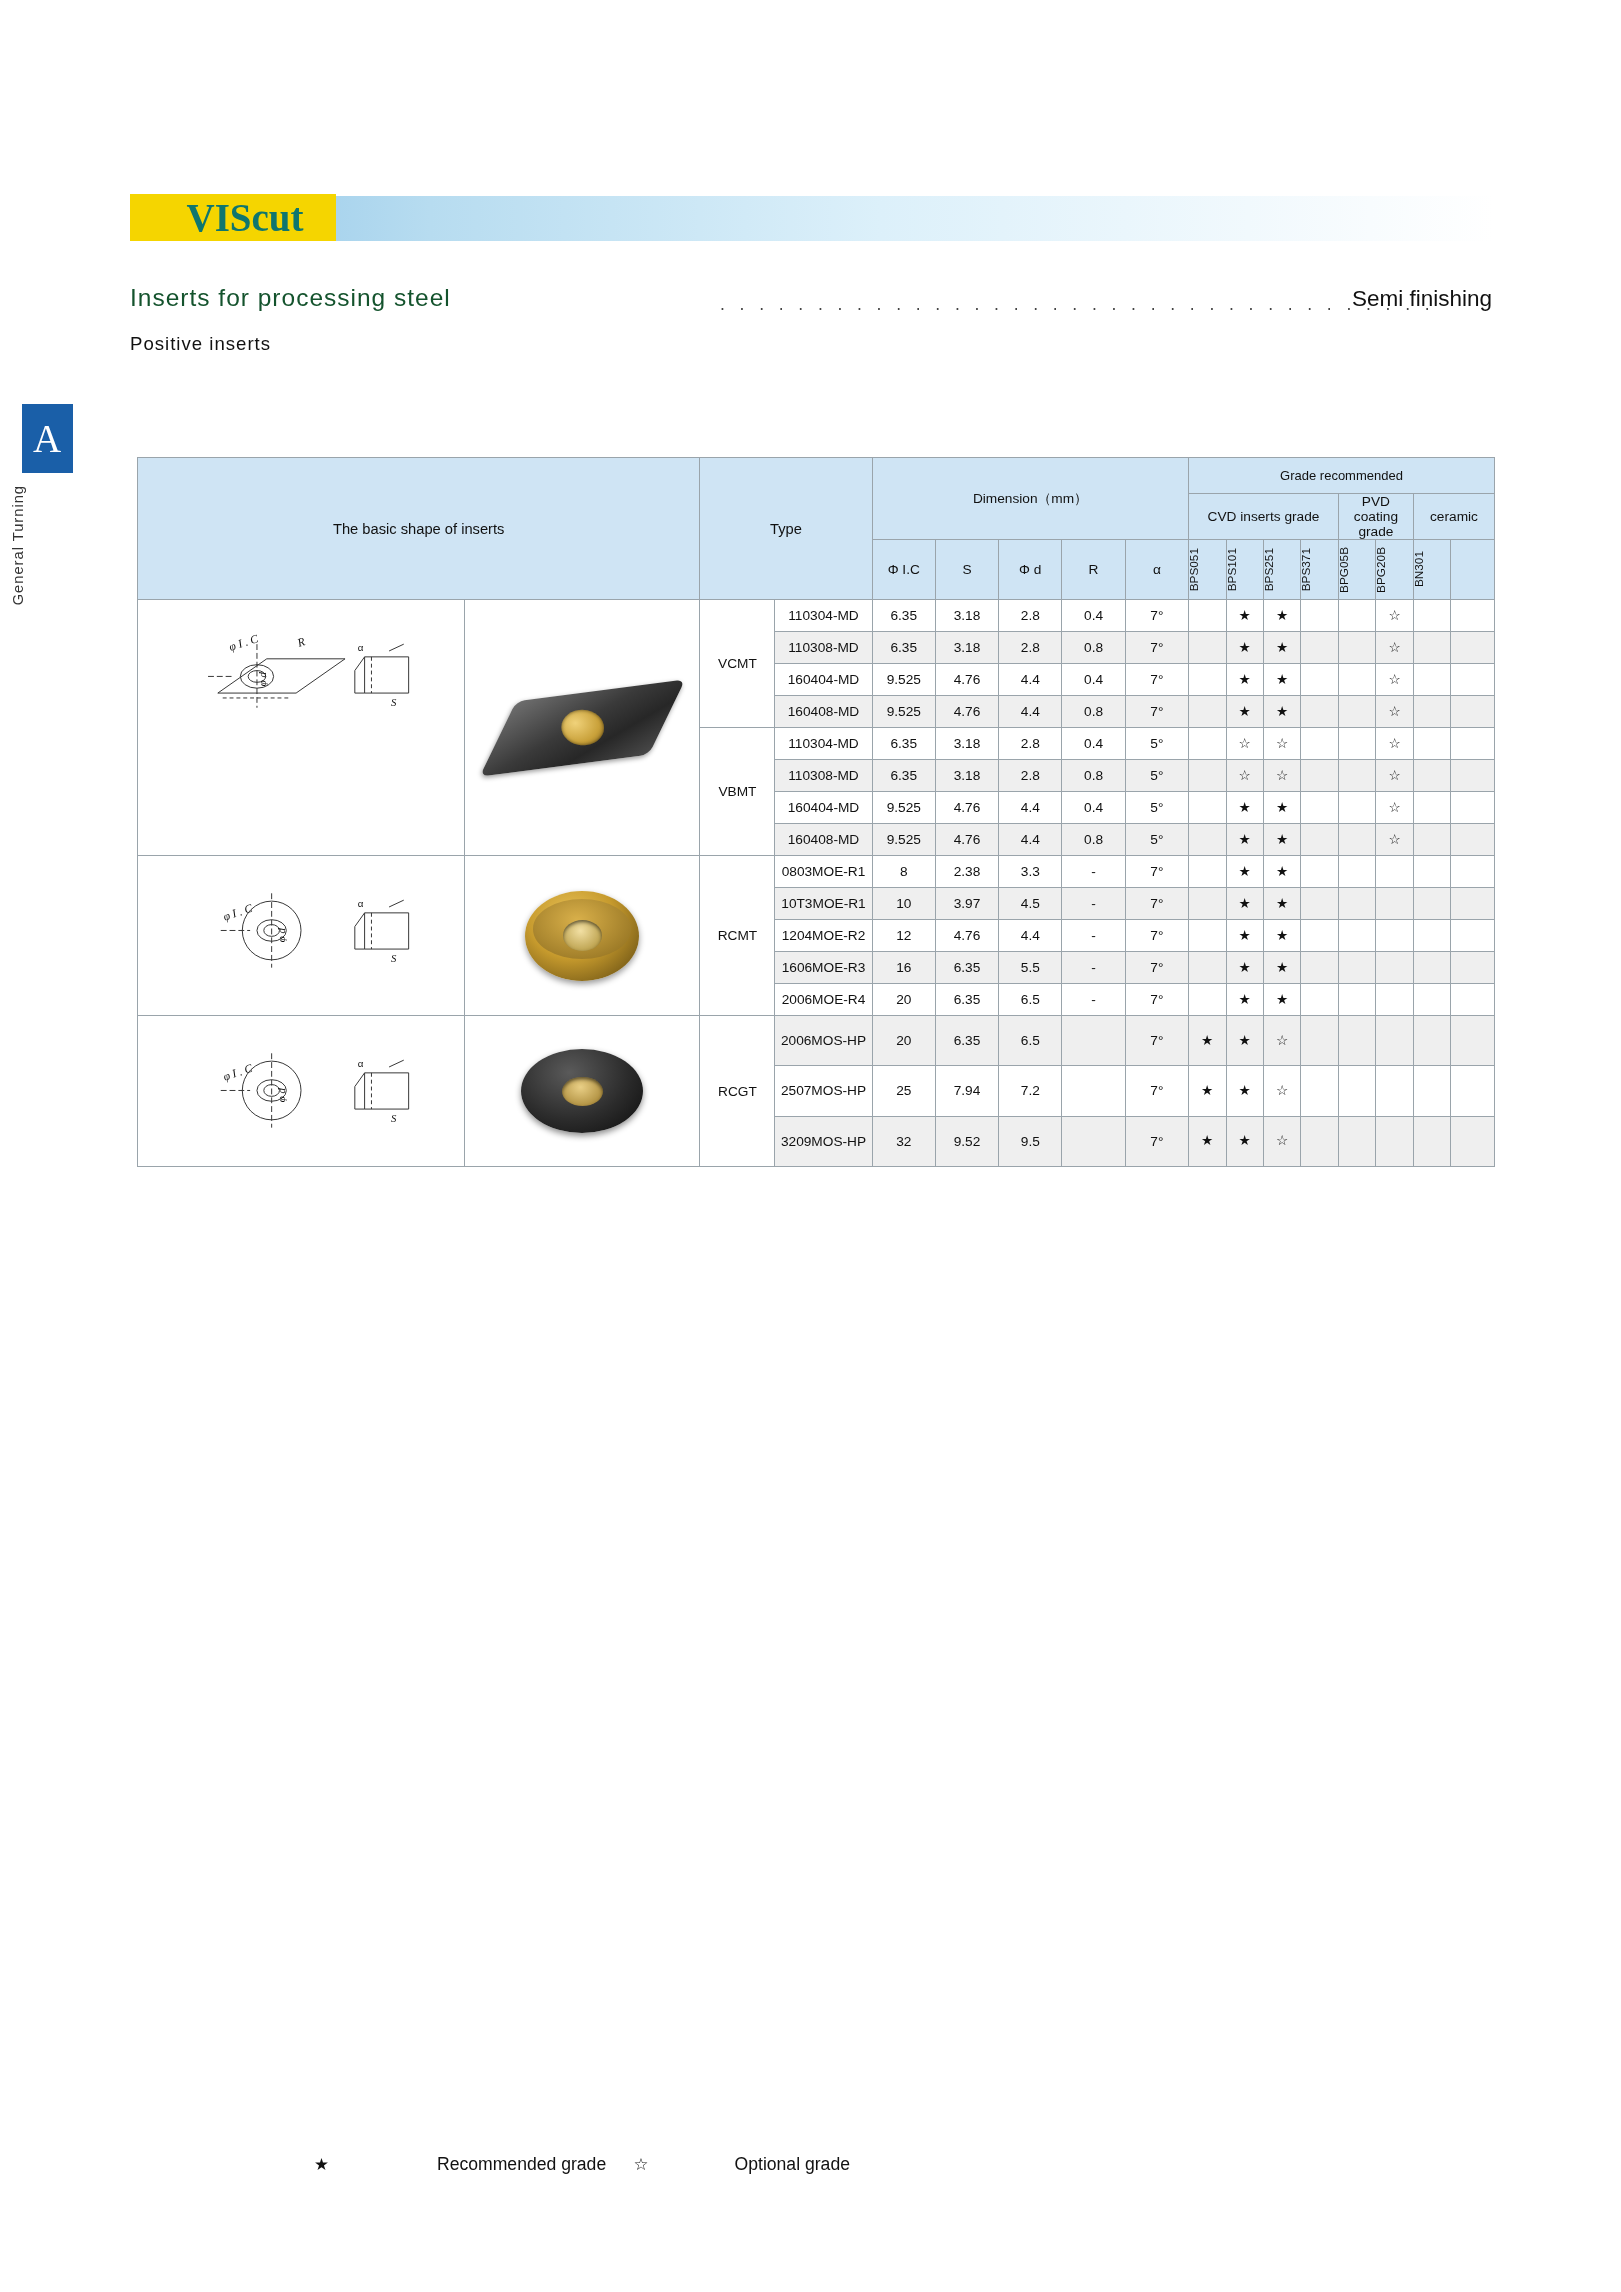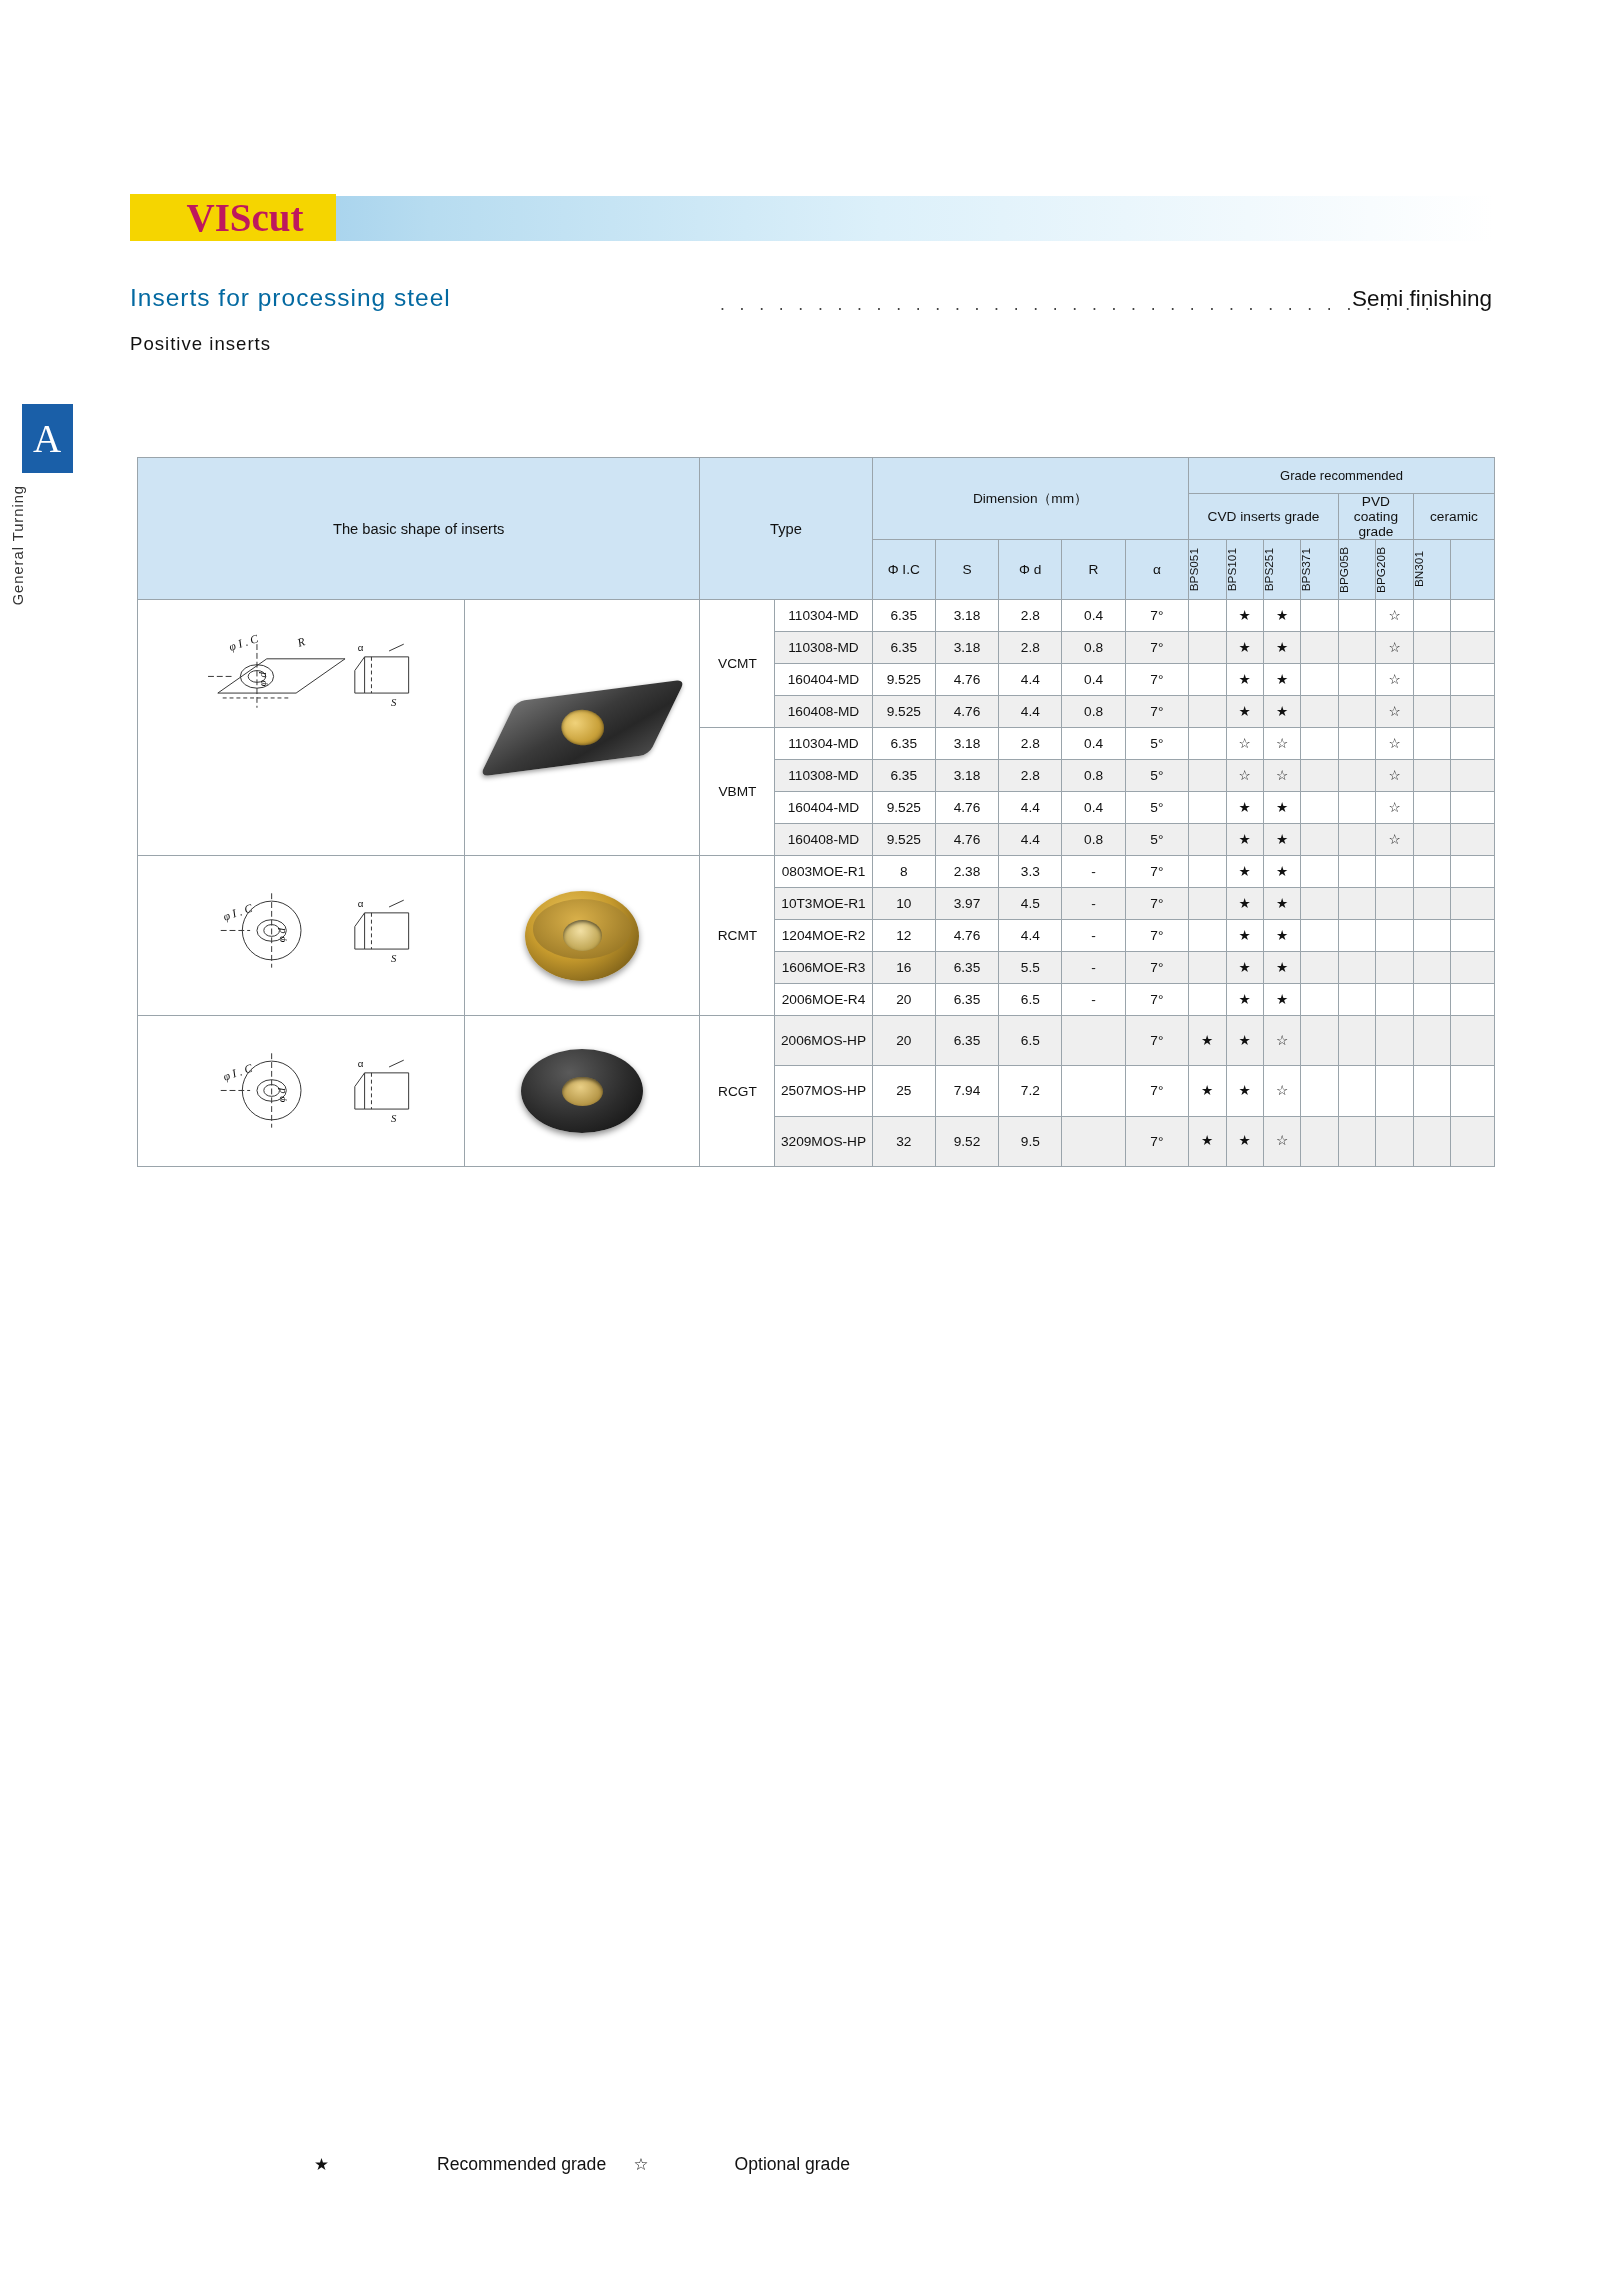--- a/index.html
+++ b/index.html
@@ -61,32 +61,32 @@
     height: 47px;
     background: #f5d500;
     display: flex;
     align-items: center;
     justify-content: center;
   }
   .brand-logo span {
     font-family: "Liberation Serif", serif;
     font-weight: bold;
     font-size: 39px;
-    color: #be185d;
+    color: #0f766e;
     letter-spacing: 0px;
     margin-left: 24px;
   }
 
   .title-main {
     position: absolute;
     left: 130px;
     top: 284px;
     font-size: 24.5px;
     letter-spacing: 1px;
-    color: #0369a1;
+    color: #14532d;
   }
   .title-sub {
     position: absolute;
     left: 130px;
     top: 333px;
     font-size: 18.6px;
     color: #111;
     letter-spacing: 1px;
   }
   .title-dots {

